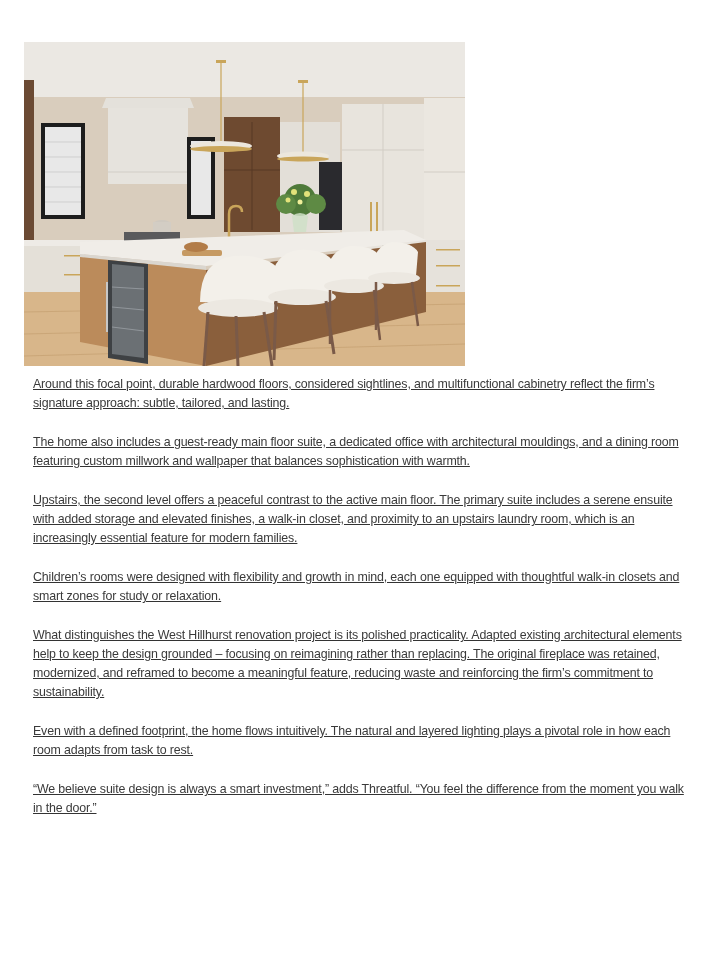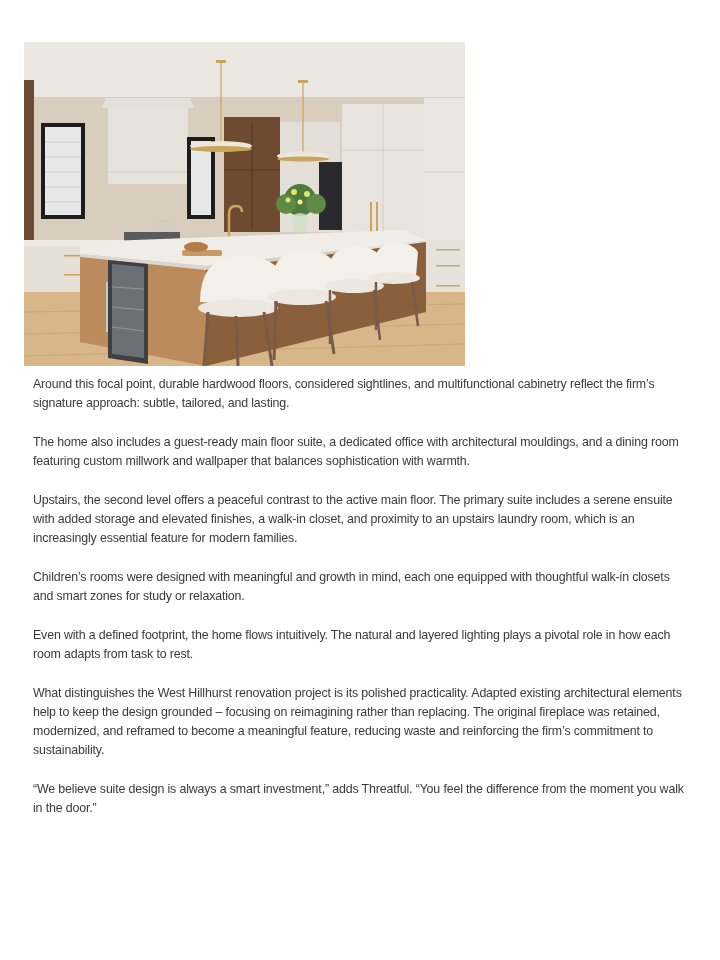--- a/index.html
+++ b/index.html
@@ -1,20 +1,20 @@
 <!DOCTYPE html>
 <html><head>
 <meta charset="utf-8">
 <style>
   html, body { margin: 0; padding: 0; background: #ffffff; }
   body { width: 720px; height: 960px; position: relative; overflow: hidden;
          font-family: "Liberation Sans", "DejaVu Sans", sans-serif; color: #333333; }
   .hero { position: absolute; left: 24px; top: 42px; width: 441px; height: 324px; overflow: hidden; }
   .hero svg { display: block; width: 441px; height: 324px; }
-  .article { position: absolute; left: 33px; top: 375px; width: 660px; }
+  .article { position: absolute; left: 33px; top: 375px; width: 660px; text-decoration: underline; }
   .article p { margin: 0; font-size: 12.4px; line-height: 19px; letter-spacing: -0.15px; color: #3a3a3a; }
   .p-gap { margin-bottom: 20px !important; }
   .p-tight { margin-bottom: 4px !important; }
   .p-indent { padding-left: 2px; }
 </style>
 </head>
 <body>
 
 <div class="hero" role="img" aria-label="Kitchen with wood-clad island, white marble countertop, four white upholstered bar stools, brass pendant lights, cream cabinetry and a vase of green and yellow flowers">
   <svg viewBox="0 0 441 324" xmlns="http://www.w3.org/2000/svg">
@@ -157,17 +157,17 @@
         </g>
       </g>
     </g>
   </svg>
 </div>
 
 <div class="article">
   <p class="p-gap">Around this focal point, durable hardwood floors, considered sightlines, and multifunctional cabinetry reflect the firm’s signature approach: subtle, tailored, and lasting.</p>
   <p class="p-gap">The home also includes a guest-ready main floor suite, a dedicated office with architectural mouldings, and a dining room featuring custom millwork and wallpaper that balances sophistication with warmth.</p>
   <p class="p-gap">Upstairs, the second level offers a peaceful contrast to the active main floor. The primary suite includes a serene ensuite with added storage and elevated finishes, a walk-in closet, and proximity to an upstairs laundry room, which is an increasingly essential feature for modern families.</p>
-  <p class="p-gap">Children’s rooms were designed with meaningful and growth in mind, each one equipped with thoughtful walk-in closets and smart zones for study or relaxation.</p>
+  <p class="p-gap">Children’s rooms were designed with flexibility and growth in mind, each one equipped with thoughtful walk-in closets and smart zones for study or relaxation.</p>
+  <p class="p-gap">What distinguishes the West Hillhurst renovation project is its polished practicality. Adapted existing architectural elements help to keep the design grounded – focusing on reimagining rather than replacing. The original fireplace was retained, modernized, and reframed to become a meaningful feature, reducing waste and reinforcing the firm’s commitment to sustainability.</p>
   <p class="p-gap">Even with a defined footprint, the home flows intuitively. The natural and layered lighting plays a pivotal role in how each room adapts from task to rest.</p>
-  <p class="p-gap">What distinguishes the West Hillhurst renovation project is its polished practicality. Adapted existing architectural elements help to keep the design grounded – focusing on reimagining rather than replacing. The original fireplace was retained, modernized, and reframed to become a meaningful feature, reducing waste and reinforcing the firm’s commitment to sustainability.</p>
   <p>“We believe suite design is always a smart investment,” adds Threatful. “You feel the difference from the moment you walk in the door.”</p>
 </div>
 
 </body></html>

